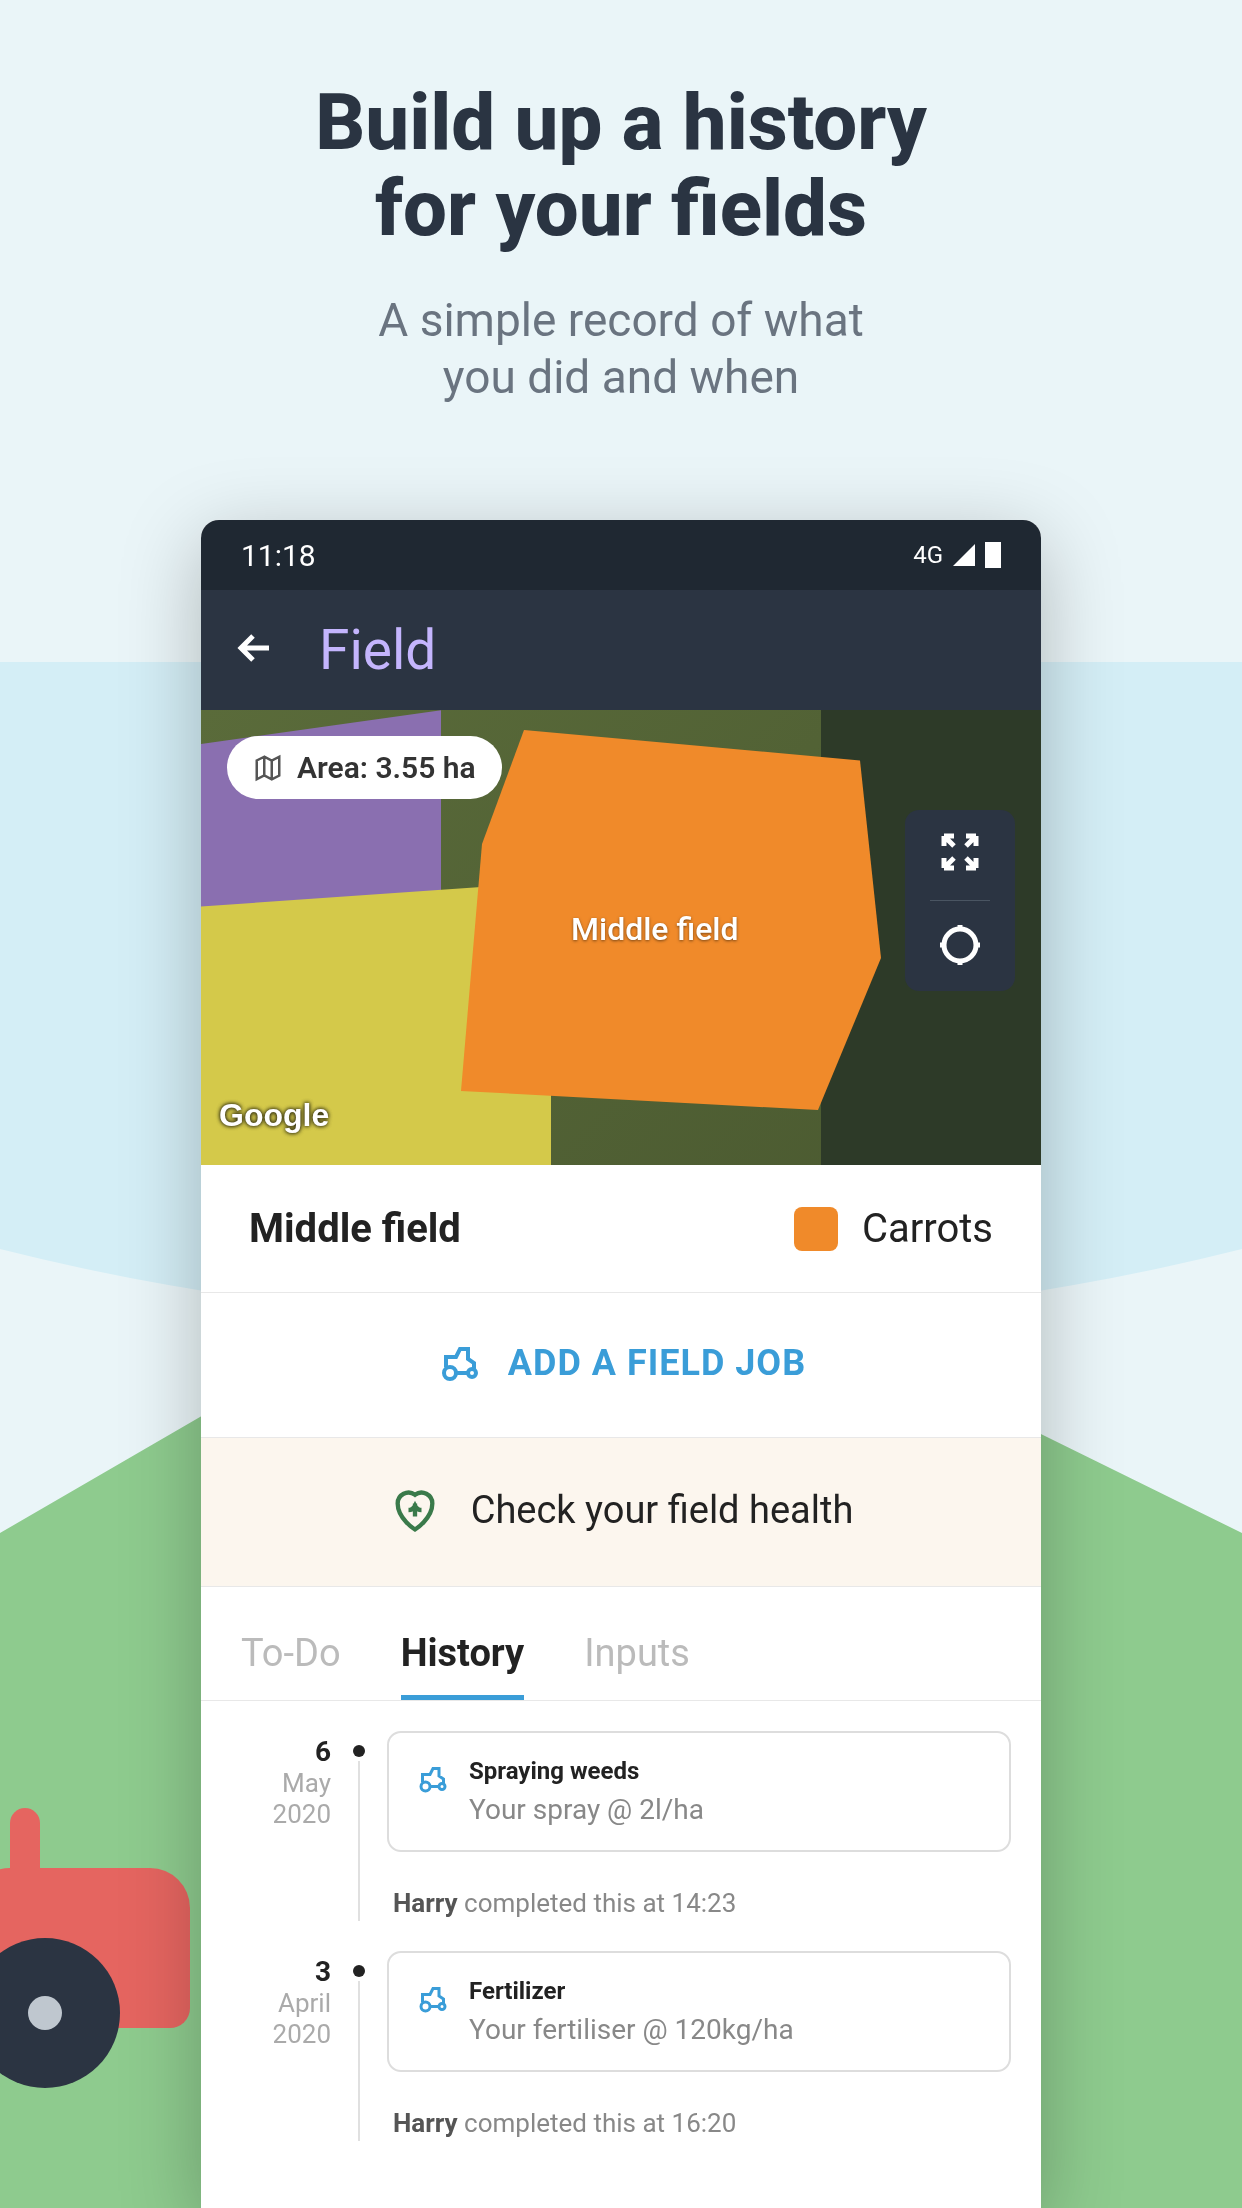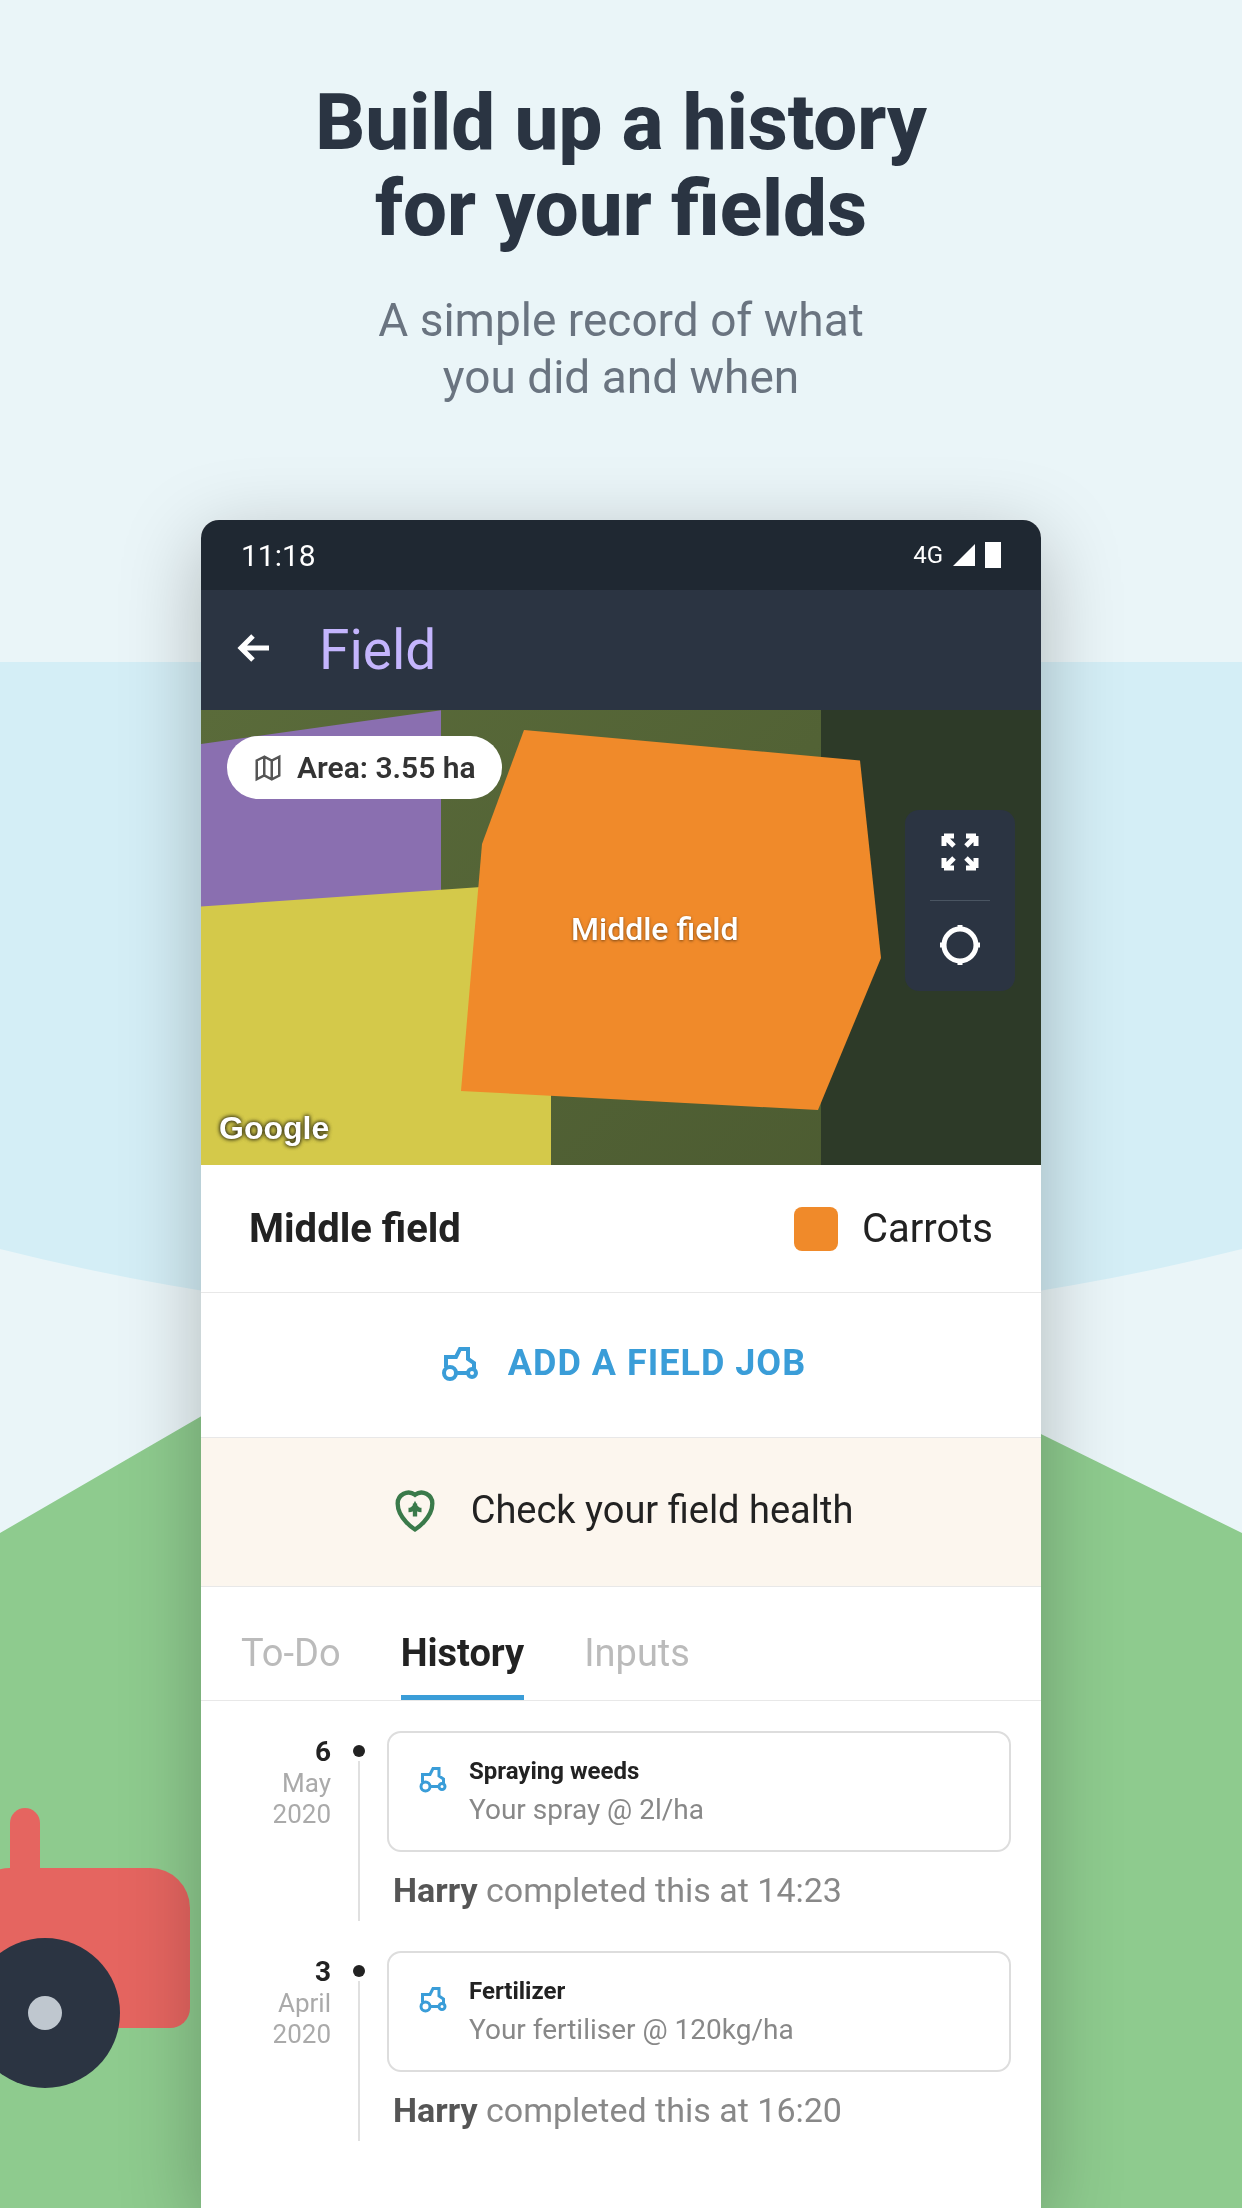--- a/index.html
+++ b/index.html
@@ -119,21 +119,21 @@
 .area-chip svg { width: 30px; height: 30px; }
 .map-controls {
   position: absolute; top: 100px; right: 26px;
   width: 110px; background: #2b3442;
   border-radius: 14px; padding: 18px 0;
   display: flex; flex-direction: column; align-items: center; gap: 20px;
 }
 .map-controls svg { width: 48px; height: 48px; }
 .mc-divider { height: 1px; width: 60px; background: #4a5562; }
 .google-wm {
-  position: absolute; bottom: 18px; left: 18px;
+  position: absolute; bottom: 31px; left: 18px;
   color: #fff; font-size: 32px; font-weight: 700;
   text-shadow: 0 0 4px rgba(0,0,0,0.7), 0 0 4px rgba(0,0,0,0.7);
   font-family: Arial, sans-serif;
 }
 
 .section-row {
   padding: 40px 48px;
   display: flex; align-items: center; justify-content: space-between;
   border-bottom: 1px solid #e8e8e8;
 }
@@ -166,21 +166,21 @@
 .dot { width: 12px; height: 12px; background: #222; border-radius: 50%; }
 .vline { flex: 1; width: 2px; background: #e0e0e0; margin-top: 4px; min-height: 160px; }
 .entry-content { flex: 1; }
 .card {
   border: 2px solid #ddd; border-radius: 14px;
   padding: 24px 26px; display: flex; gap: 18px; align-items: flex-start;
 }
 .card svg { width: 36px; height: 36px; flex-shrink: 0; margin-top: 4px; }
 .card-title { font-size: 24px; font-weight: 700; color: #222; }
 .card-detail { font-size: 28px; color: #888; margin-top: 8px; }
-.completion { font-size: 34px; color: #888; margin-top: 18px; margin-left: 6px; }
+.completion { font-size: 26px; color: #888; margin-top: 36px; margin-left: 6px; }
 .completion b { color: #555; }
 </style>
 </head>
 <body>
 
 <div class="bg-wave wave1"></div>
 <div class="wave2"></div>
 <div class="tractor">
   <div class="tractor-exhaust"></div>
   <div class="tractor-body"></div>

